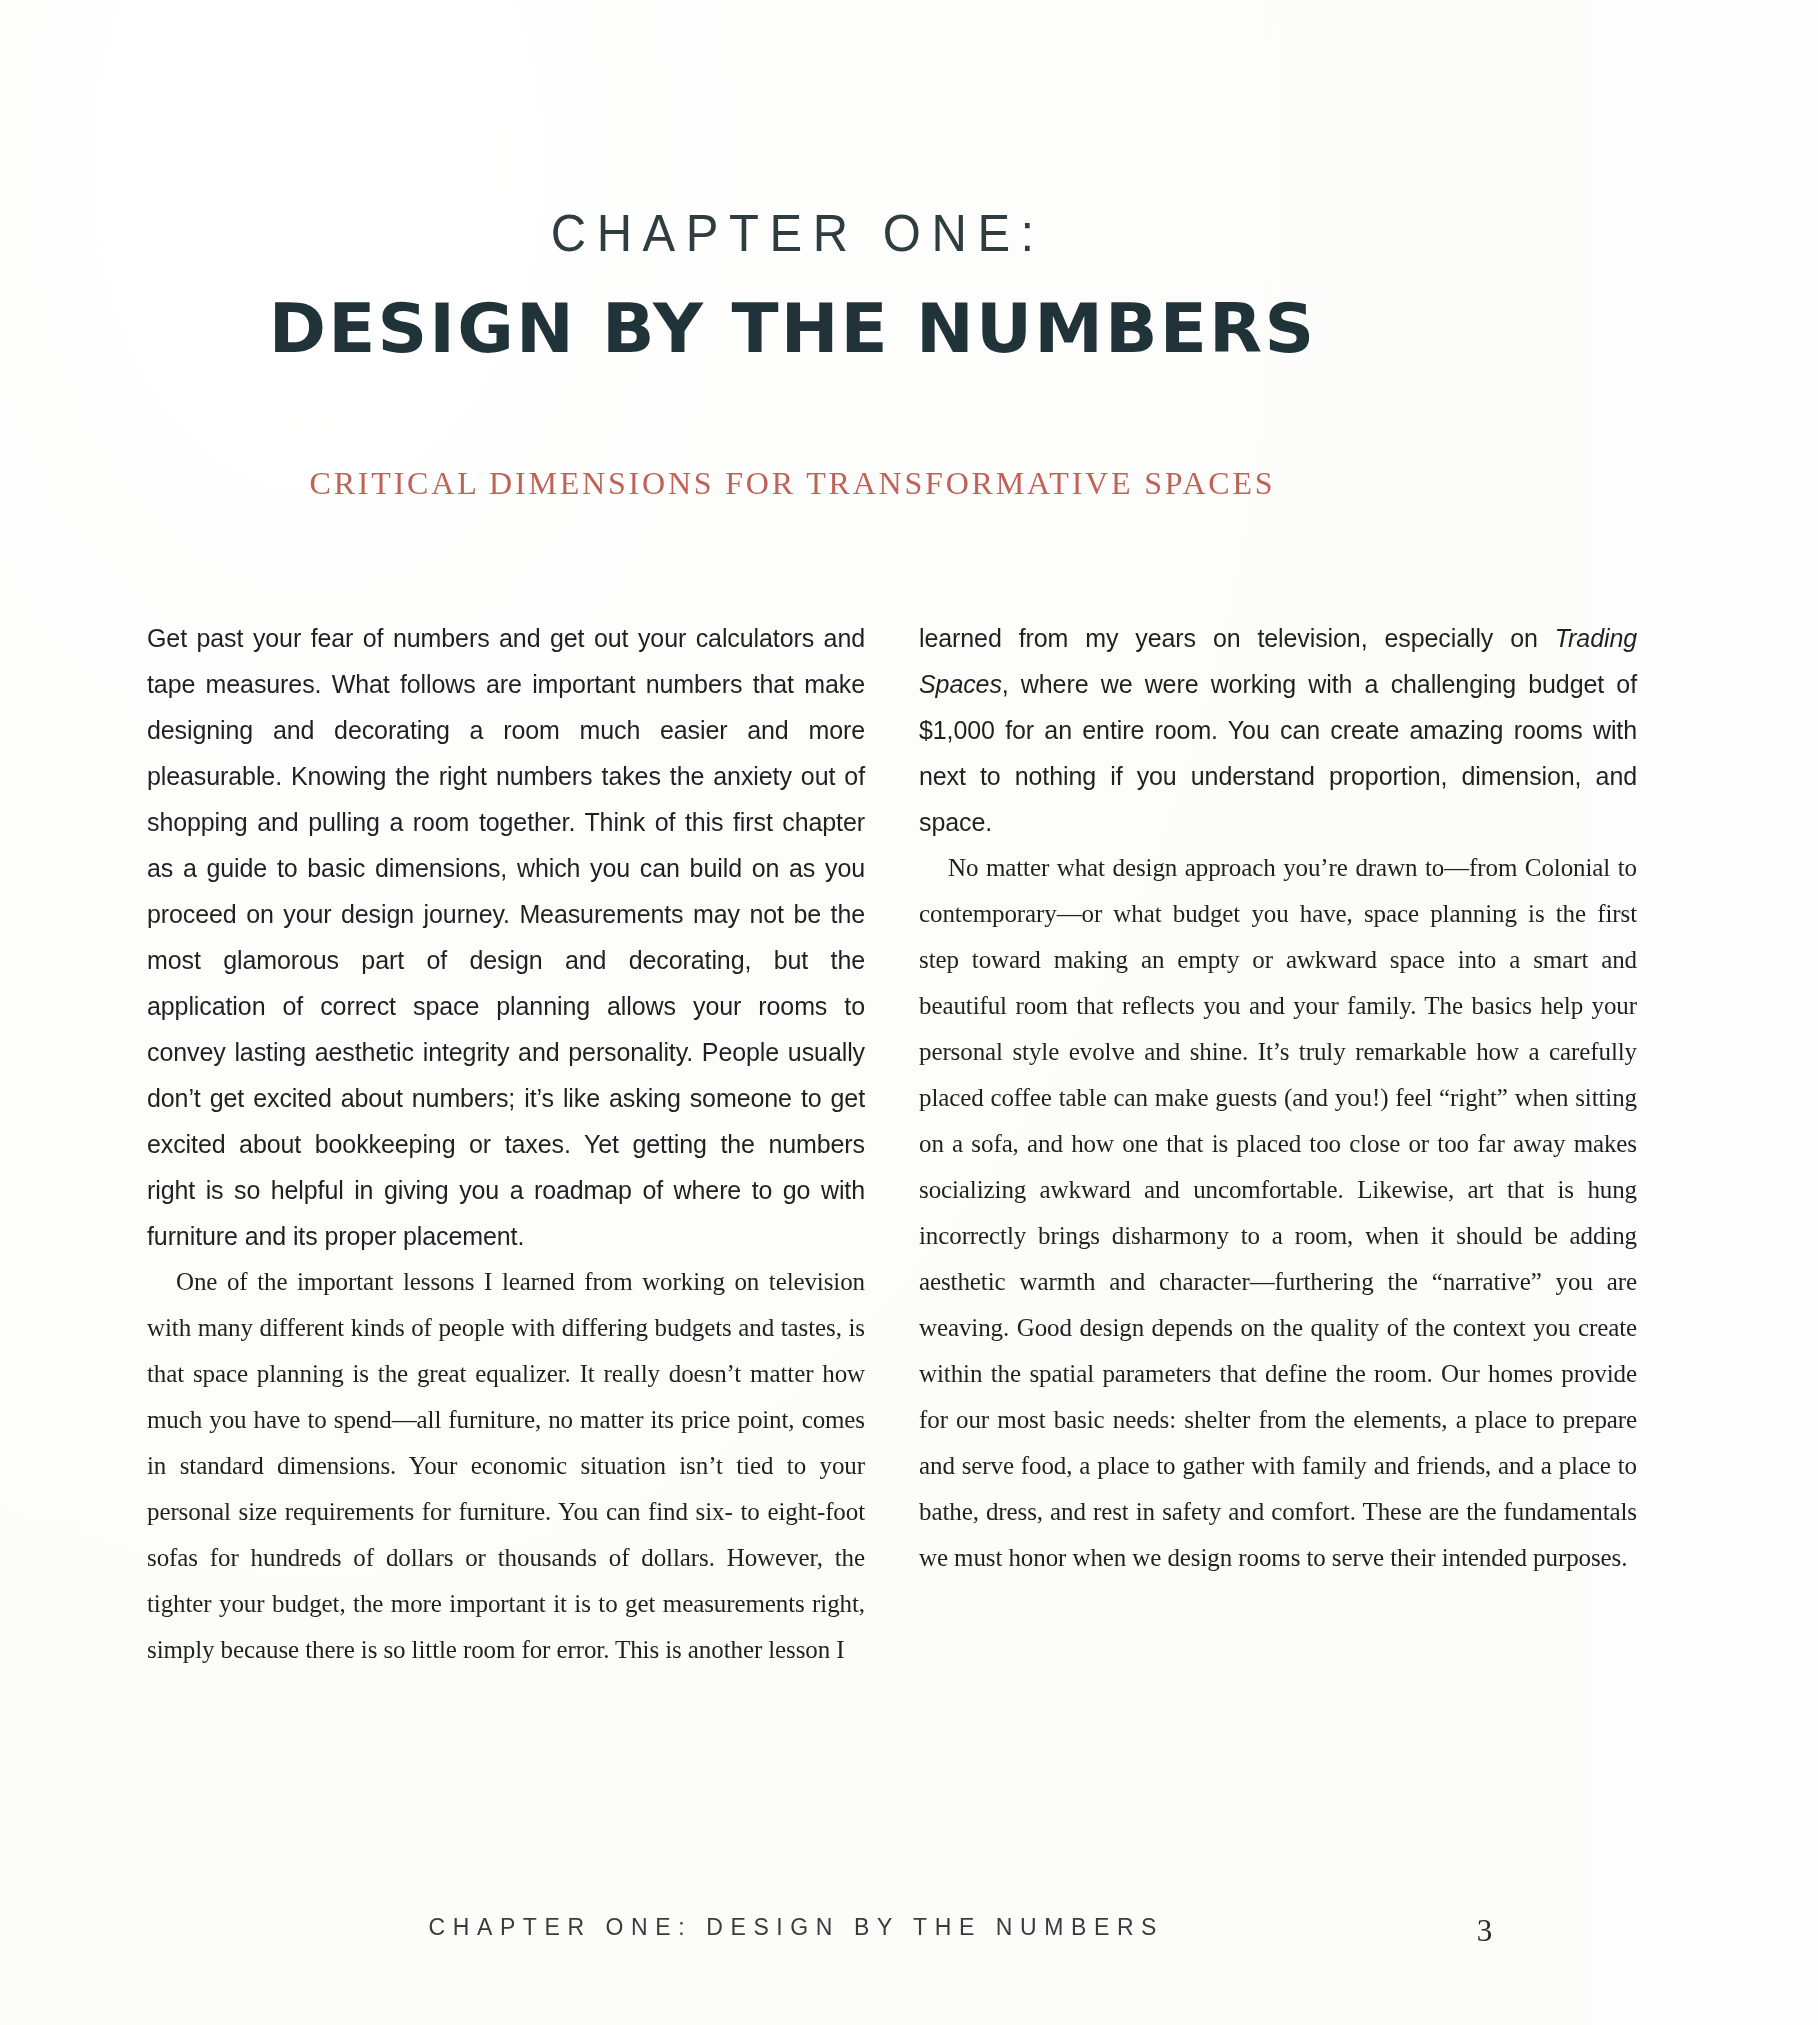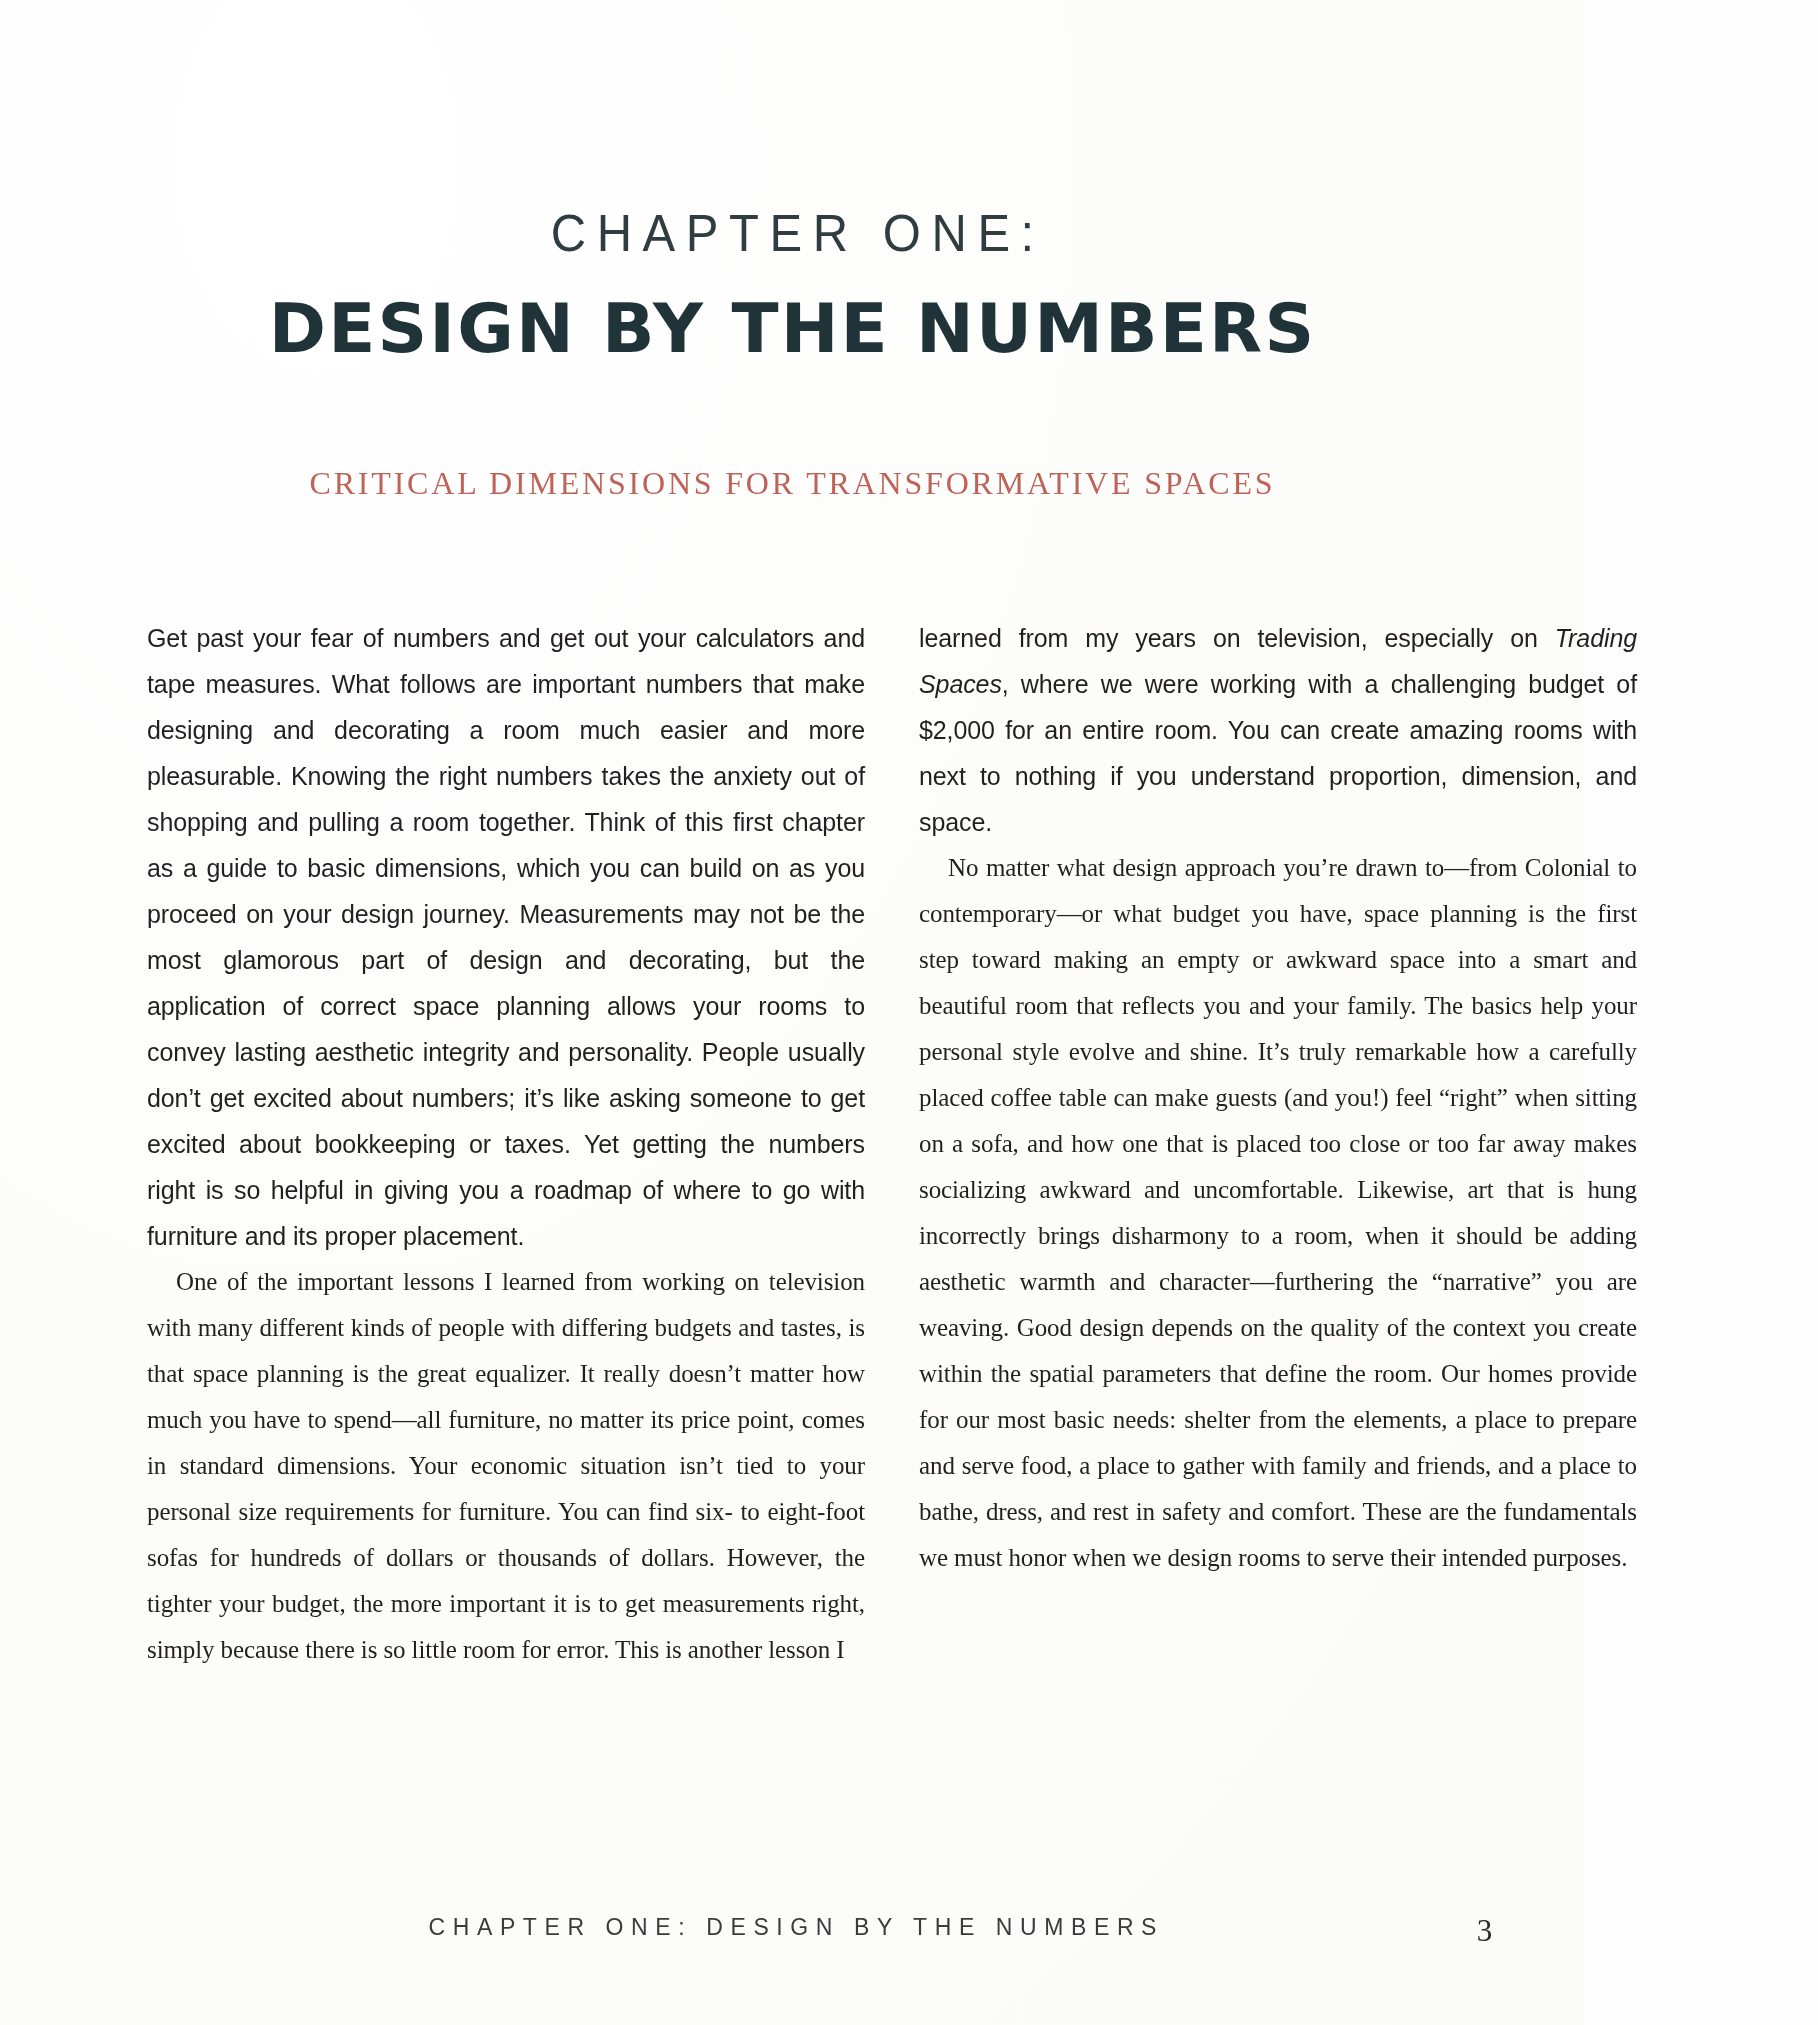--- a/index.html
+++ b/index.html
@@ -160,21 +160,21 @@
   <div class="chapter-subtitle">CRITICAL DIMENSIONS FOR TRANSFORMATIVE SPACES</div>
 
   <div class="body-columns">
 
     <div class="column">
       <p>Get past your fear of numbers and get out your calculators and tape measures. What follows are important numbers that make designing and decorating a room much easier and more pleasurable. Knowing the right numbers takes the anxiety out of shopping and pulling a room together. Think of this first chapter as a guide to basic dimensions, which you can build on as you proceed on your design journey. Measurements may not be the most glamorous part of design and decorating, but the application of correct space planning allows your rooms to convey lasting aesthetic integrity and personality. People usually don’t get excited about numbers; it’s like asking someone to get excited about bookkeeping or taxes. Yet getting the numbers right is so helpful in giving you a roadmap of where to go with furniture and its proper placement.</p>
       <p class="indent">One of the important lessons I learned from working on television with many different kinds of people with differing budgets and tastes, is that space planning is the great equalizer. It really doesn’t matter how much you have to spend—all furniture, no matter its price point, comes in standard dimensions. Your economic situation isn’t tied to your personal size requirements for furniture. You can find six- to eight-foot sofas for hundreds of dollars or thousands of dollars. However, the tighter your budget, the more important it is to get measurements right, simply because there is so little room for error. This is another lesson I</p>
     </div>
 
     <div class="column">
-      <p><span>learned from my years on television, especially on </span><em>Trading Spaces</em><span>, where we were working with a challenging budget of $2,000 for an entire room. You can create amazing rooms with next to nothing if you understand proportion, dimension, and space.</span></p>
+      <p><span>learned from my years on television, especially on </span><em>Trading Spaces</em><span>, where we were working with a challenging budget of $1,000 for an entire room. You can create amazing rooms with next to nothing if you understand proportion, dimension, and space.</span></p>
       <p class="indent">No matter what design approach you’re drawn to—from Colonial to contemporary—or what budget you have, space planning is the first step toward making an empty or awkward space into a smart and beautiful room that reflects you and your family. The basics help your personal style evolve and shine. It’s truly remarkable how a carefully placed coffee table can make guests (and you!) feel “right” when sitting on a sofa, and how one that is placed too close or too far away makes socializing awkward and uncomfortable. Likewise, art that is hung incorrectly brings disharmony to a room, when it should be adding aesthetic warmth and character—furthering the “narrative” you are weaving. Good design depends on the quality of the context you create within the spatial parameters that define the room. Our homes provide for our most basic needs: shelter from the elements, a place to prepare and serve food, a place to gather with family and friends, and a place to bathe, dress, and rest in safety and comfort. These are the fundamentals we must honor when we design rooms to serve their intended purposes.</p>
     </div>
 
   </div>
 
   <div class="page-footer">
     <div class="running-head">CHAPTER ONE: DESIGN BY THE NUMBERS</div>
     <div class="page-number">3</div>
   </div>
 

